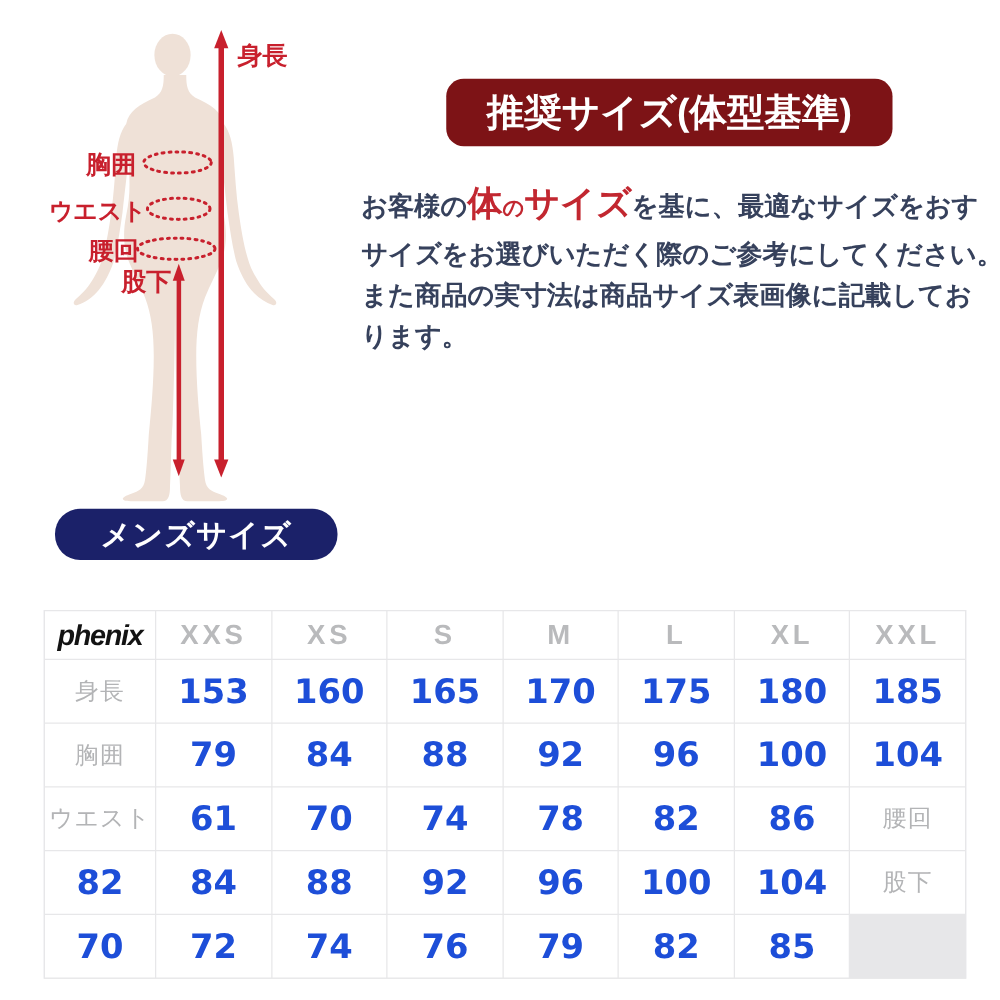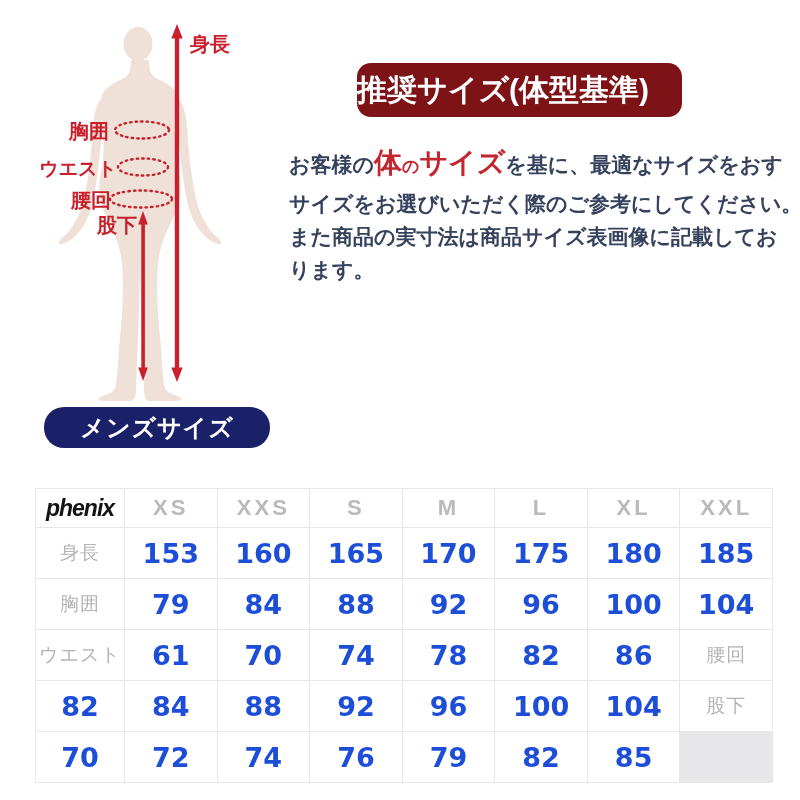--- a/index.html
+++ b/index.html
@@ -11,23 +11,23 @@
 
   
   .diagram{position:absolute;left:0;top:0;}
   .diagram text{
     font-family:"Liberation Sans","DejaVu Sans",sans-serif;
     font-weight:bold;fill:#c8202d;
   }
 
   
   .banner{
-    position:absolute;left:357px;top:63px;width:325px;height:54px;
+    position:absolute;left:357px;top:63px;width:357px;height:54px;
     background:#7d1316;border-radius:14px;
-    display:flex;align-items:center;color:#fff;
+    display:flex;align-items:center;justify-content:center;color:#fff;
   }
   .banner .main{font-size:30px;font-weight:bold;}
   .banner .sub{font-size:30px;font-weight:bold;}
 
   
   .desc{
     position:absolute;left:289px;top:146px;width:515px;
     color:#36415c;font-size:21px;line-height:33px;font-weight:600;
   }
   .desc p{margin:0;}
@@ -135,22 +135,22 @@
 
   <div class="badge">
     <span>メンズサイズ</span>
   </div>
 
   <div class="sizetable">
 
     <div class="logo-cell">
       <span class="logo">phenix</span>
     </div>
+    <div class="hcell">XXS</div>
     <div class="hcell">XS</div>
-    <div class="hcell">XXS</div>
     <div class="hcell">S</div>
     <div class="hcell">M</div>
     <div class="hcell">L</div>
     <div class="hcell">XL</div>
     <div class="hcell">XXL</div>
 
     <div class="lcell">身長</div>
     <div class="dcell">153</div>
     <div class="dcell">160</div>
     <div class="dcell">165</div>

